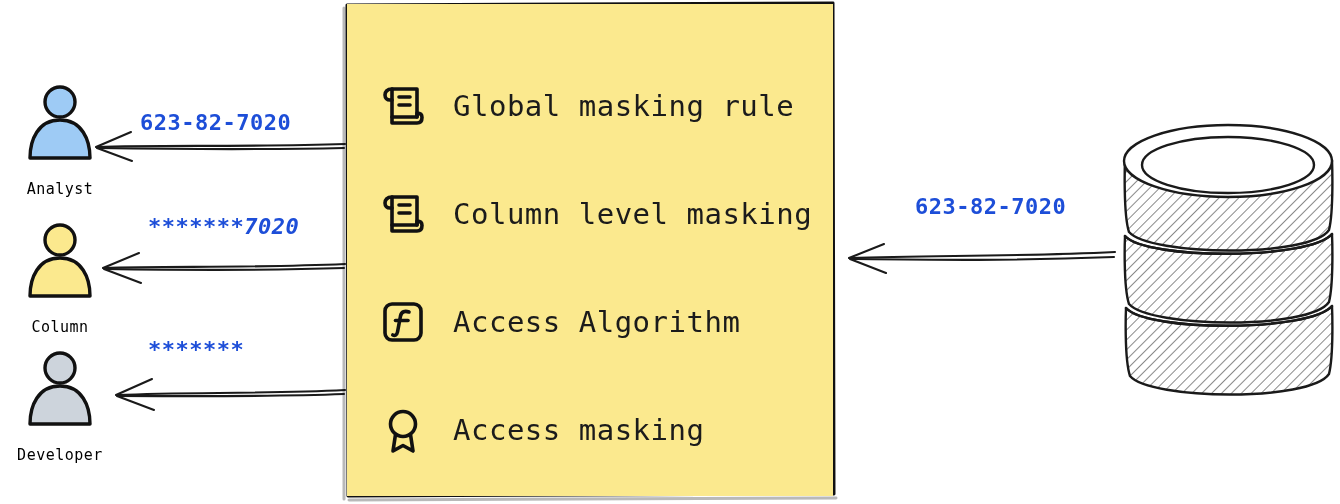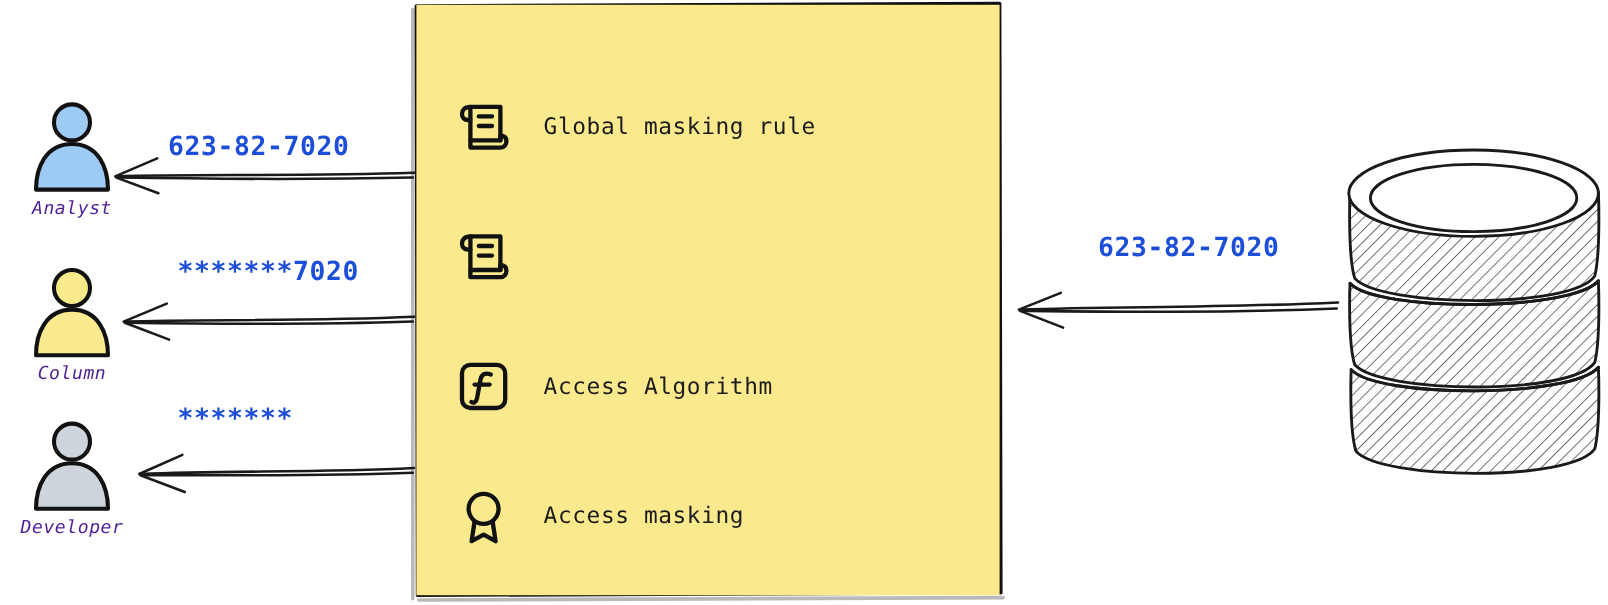--- a/index.html
+++ b/index.html
@@ -32,41 +32,40 @@
   .actor .figure {
     width: 76px;
     height: 82px;
     margin: 0 auto;
     position: relative;
   }
   .actor .label {
     font-size: 15px;
     letter-spacing: 0.5px;
     line-height: 1;
-    margin-top: 2px;
-    color: #4c1d95;
+    margin-top: 18px;
+    color: #000000;
     white-space: nowrap;
-    font-style: italic;
   }
 
   #actor-analyst { left: 0px;  top: 82px; }
   #actor-support { left: 0px;  top: 220px; }
   #actor-developer { left: 0px; top: 348px; }
 
   
   .arrow-label {
     position: absolute;
     font-size: 22px;
     font-weight: bold;
     letter-spacing: 0.5px;
     color: #1d4ed8;
     white-space: nowrap;
   }
   #label-analyst   { left: 140px; top: 110px; }
-  #label-support   { left: 148px; top: 214px; }
+  #label-support   { left: 148px; top: 214px; font-style: italic; }
   #label-developer { left: 148px; top: 337px; }
   #label-db        { left: 915px; top: 194px; }
 
   
   #policy-box {
     position: absolute;
     left: 347px;
     top: 4px;
     width: 486px;
     height: 492px;
@@ -87,21 +86,21 @@
     height: 108px;
     gap: 26px;
   }
   .policy-item .p-icon {
     width: 48px;
     height: 48px;
     flex: 0 0 48px;
     display: block;
   }
   .policy-item .p-text {
-    font-size: 19px;
+    font-size: 29px;
     letter-spacing: 0.5px;
     color: #1b1b1b;
     white-space: nowrap;
   }
 
   
   #database {
     position: absolute;
     left: 1120px;
     top: 118px;
@@ -201,20 +200,21 @@
 
     <div class="policy-item">
       <span class="p-icon">
         <svg viewBox="0 0 48 48" width="48" height="48" xmlns="http://www.w3.org/2000/svg" fill="none" stroke="#111111" stroke-width="3.6" stroke-linecap="round" stroke-linejoin="round">
           <path d="M13 7 L38 7 L38 35 L13 35 Z"></path>
           <path d="M13 7 C 8 7, 6 10, 6 13 C 6 16, 8 18, 11 18 L13 18"></path>
           <path d="M13 35 L13 41 L38 41 C 41.5 41, 43 38.5, 43 35.5 C 43 32.5, 41 31, 38 31 L38 35"></path>
           <path d="M20 15 L31 15 M20 23 L31 23"></path>
         </svg>
       </span>
+      <span class="p-text">Column level masking</span>
     </div>
 
     <div class="policy-item">
       <span class="p-icon">
         <svg viewBox="0 0 48 48" width="48" height="48" xmlns="http://www.w3.org/2000/svg" fill="none" stroke="#111111" stroke-width="3.6" stroke-linecap="round" stroke-linejoin="round">
           <rect x="6" y="6" width="36" height="36" rx="7"></rect>
           <path d="M30 14 C 26 12.5, 22.5 13.5, 21.5 18 L18.5 34 C 17.8 37.5, 15.5 38, 13.8 37"></path>
           <path d="M16.5 22.5 L29 22.5"></path>
         </svg>
       </span>

